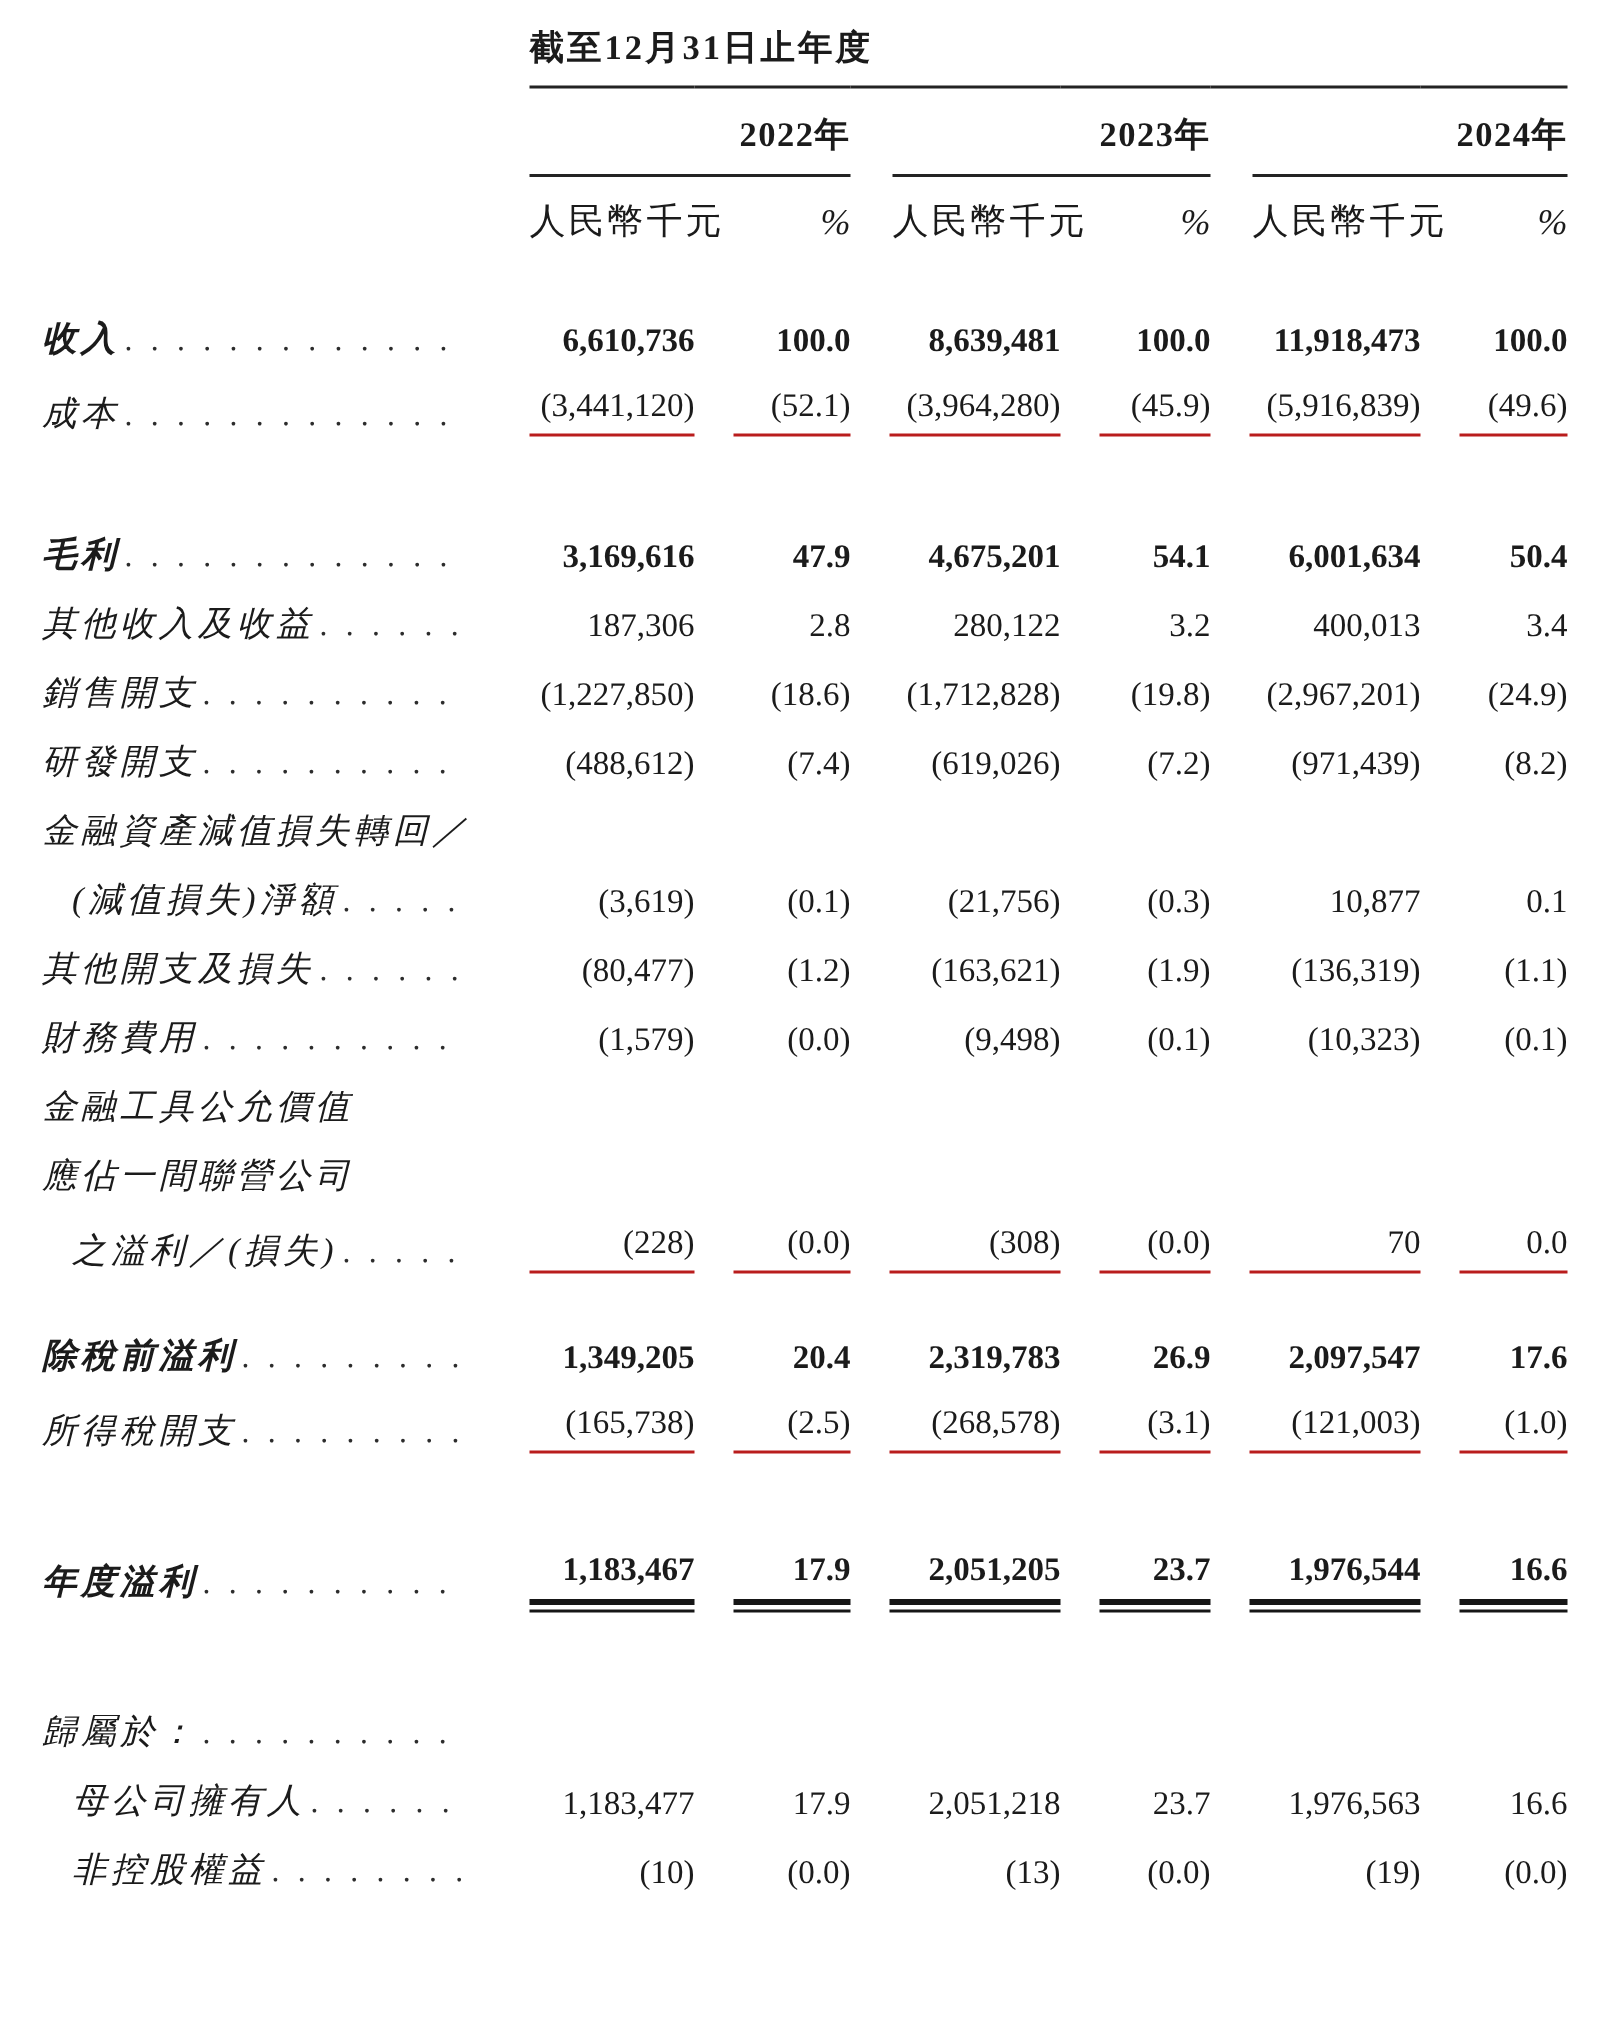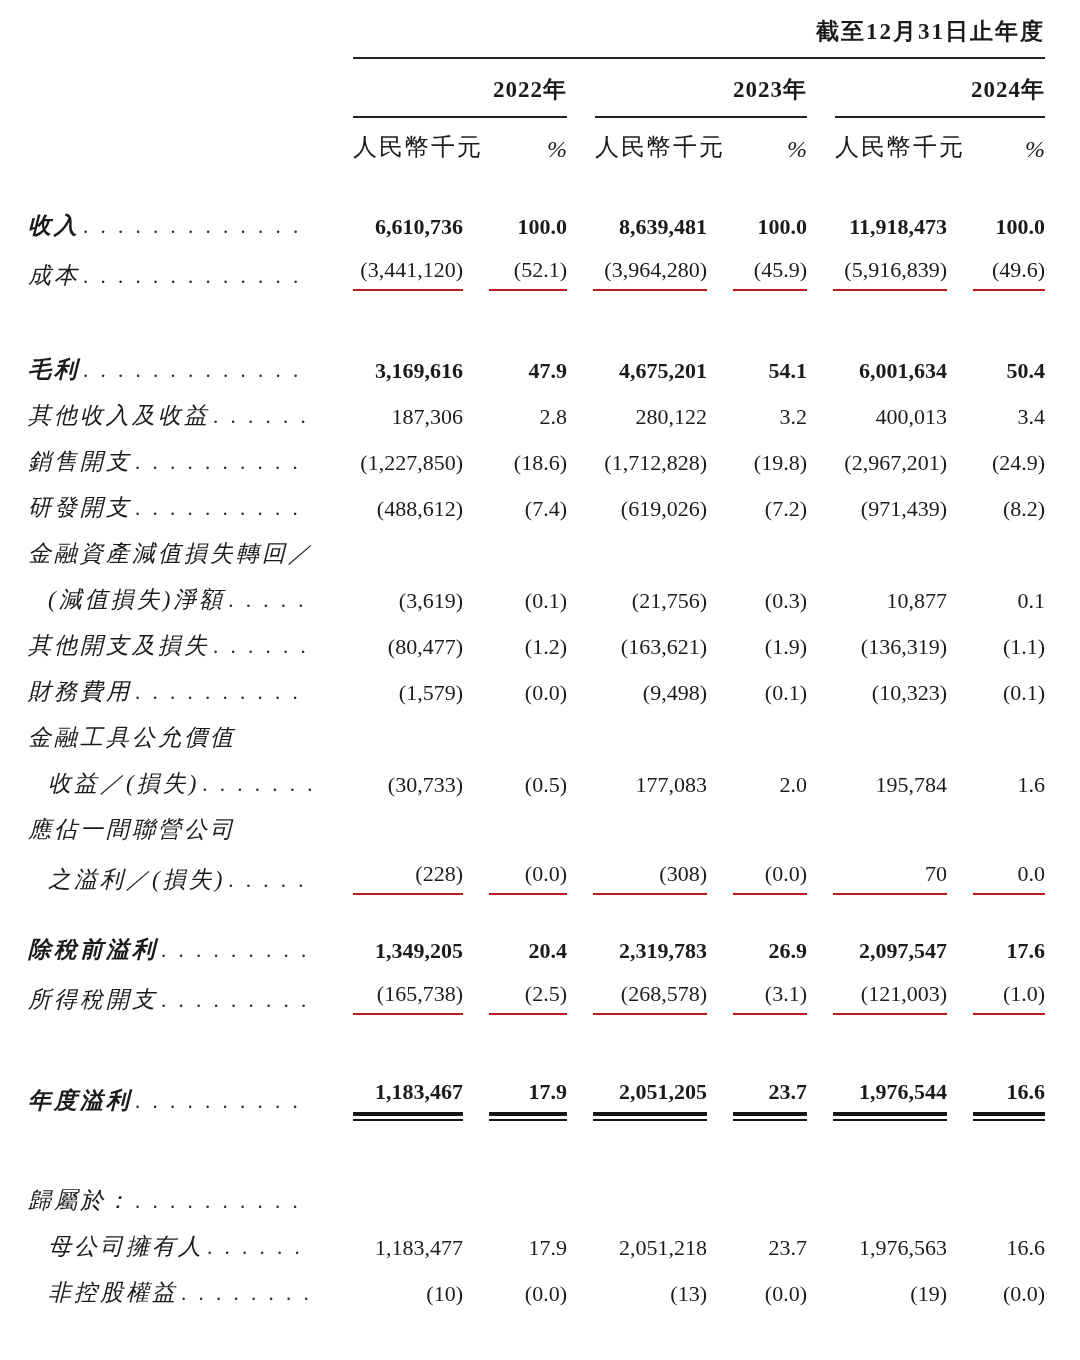--- a/index.html
+++ b/index.html
@@ -17,21 +17,21 @@
   col.c-label { width:325px; }
   col.c-v1 { width:110px; }
   col.c-p1 { width:104px; }
   col.c-v2 { width:140px; }
   col.c-p2 { width:100px; }
   col.c-v3 { width:140px; }
   col.c-p3 { width:98px; }
 
   
   .ph {
-    text-align:right; font-weight:bold; font-size:23px; letter-spacing:2px;
+    text-align:left; font-weight:bold; font-size:23px; letter-spacing:2px;
     padding-bottom:10px; border-bottom:2px solid #232323;
   }
   .yr .ybox {
     border-bottom:2px solid #232323; text-align:right;
     font-weight:bold; font-size:23px; letter-spacing:1px;
     padding:15px 0 11px;
   }
   .yr.g .ybox { margin-left:28px; }
   .uh { font-size:24px; letter-spacing:2px; padding-top:13px; white-space:nowrap; }
   .uh.ind2 { padding-left:28px; }
@@ -388,46 +388,20 @@
             </div>
           </td>
     <td class="n c1"></td>
           <td class="n"></td>
           <td class="n"></td>
           <td class="n"></td>
           <td class="n"></td>
           <td class="n"></td>
   </tr>
 
-  <tr class="data ind">
-    <td class="lc">
-            <div class="lw">
-              <span class="lab">收益／(損失)</span>
-              <span class="dots"></span>
-            </div>
-          </td>
-    <td class="n c1">
-            <div class="val">(30,733)</div>
-          </td>
-    <td class="n">
-            <div class="val">(0.5)</div>
-          </td>
-    <td class="n">
-            <div class="val">177,083</div>
-          </td>
-    <td class="n">
-            <div class="val">2.0</div>
-          </td>
-    <td class="n">
-            <div class="val">195,784</div>
-          </td>
-    <td class="n">
-            <div class="val">1.6</div>
-          </td>
-  </tr>
 
   <tr class="data nd">
     <td class="lc">
             <div class="lw">
               <span class="lab">應佔一間聯營公司</span>
               <span class="dots"></span>
             </div>
           </td>
     <td class="n c1"></td>
           <td class="n"></td>

